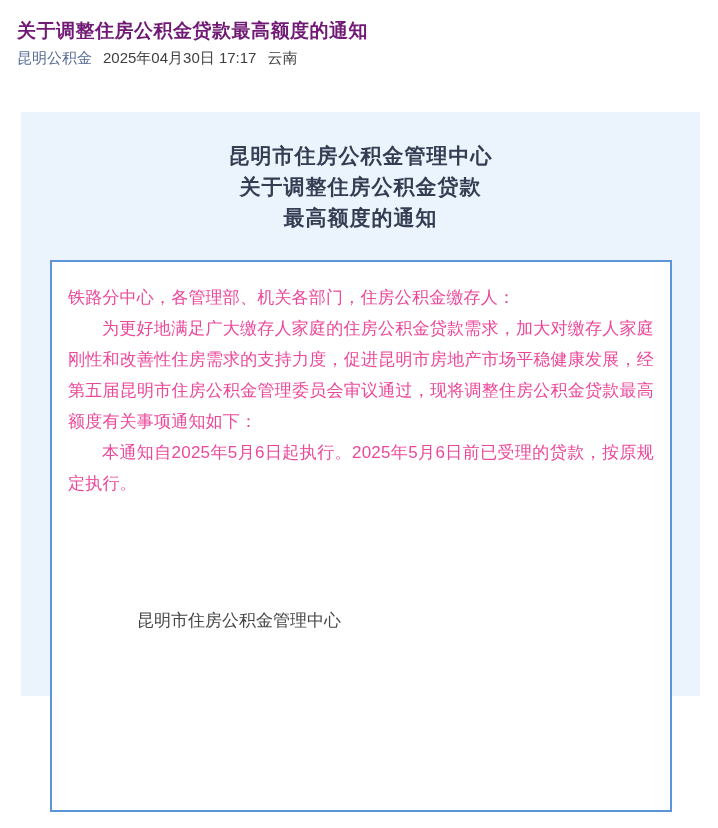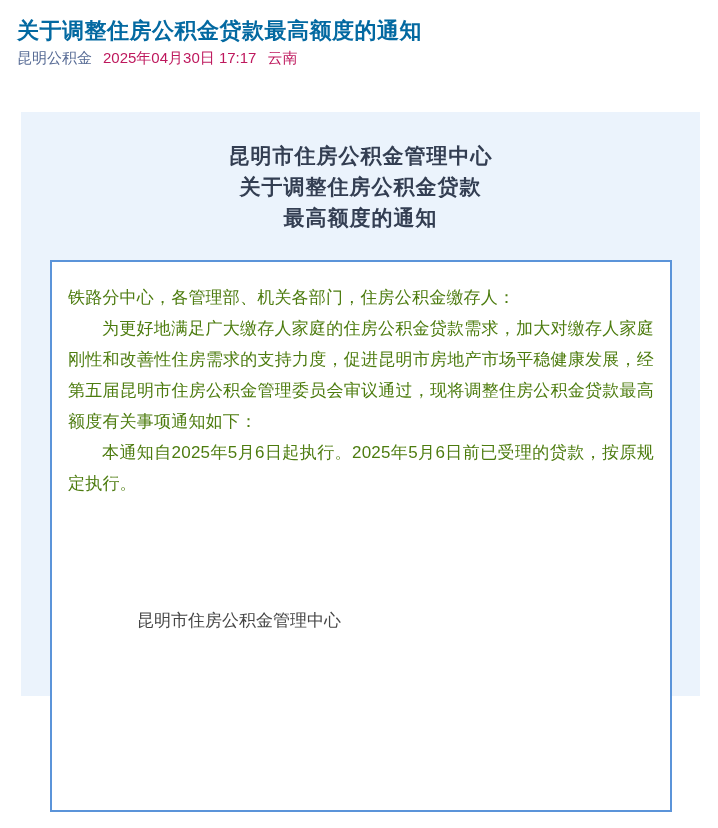--- a/index.html
+++ b/index.html
@@ -7,37 +7,37 @@
     width: 718px; height: 828px;
     background: #ffffff;
     overflow: hidden;
     position: relative;
     font-family: "Liberation Sans", "DejaVu Sans", sans-serif;
   }
 
   
   .article-title {
     margin: 16px 17px 0 17px;
-    font-size: 22px;
+    font-size: 19px;
     line-height: 30px;
     font-weight: bold;
-    color: #0369a1;
+    color: #701a75;
     letter-spacing: 0.5px;
   }
   .byline {
     margin: 2px 17px 0 17px;
     font-size: 15px;
     line-height: 20px;
     display: flex;
     align-items: baseline;
     gap: 11px;
     white-space: nowrap;
   }
   .byline .account { color: #576b95; cursor: pointer; }
-  .byline .meta    { color: #be185d; }
+  .byline .meta    { color: #404040; }
 
   
   .notice-panel {
     position: absolute;
     left: 21px; top: 112px;
     width: 679px; height: 584px;
     background: #ebf3fc;
   }
   .panel-heading {
     padding-top: 28px;
@@ -56,21 +56,21 @@
     height: 552px;
     background: #ffffff;
     border: 2px solid #5b94d9;
     padding: 20px 16px 0 16px;
     overflow: hidden;
   }
   .notice-card p {
     margin: 0;
     font-size: 17px;
     line-height: 31px;
-    color: #4d7c0f;
+    color: #ec4899;
     text-align: justify;
     letter-spacing: 0.2px;
   }
   .notice-card p.indent { text-indent: 2em; }
   .notice-card .bold { font-weight: bold; }
 
   .signature { margin-top: 106px; }
   .signature .sig-org  {
     padding-left: 69px;
     font-size: 17px; line-height: 31px; color: #454545;

